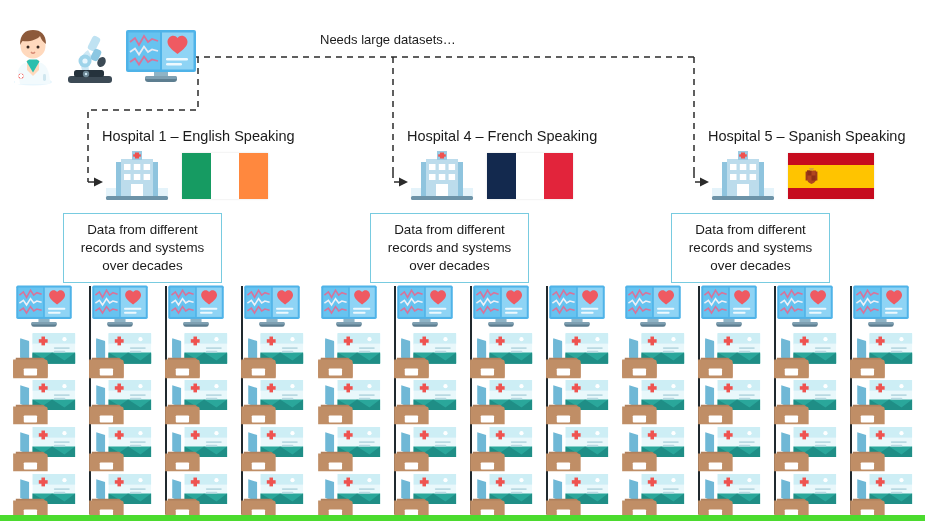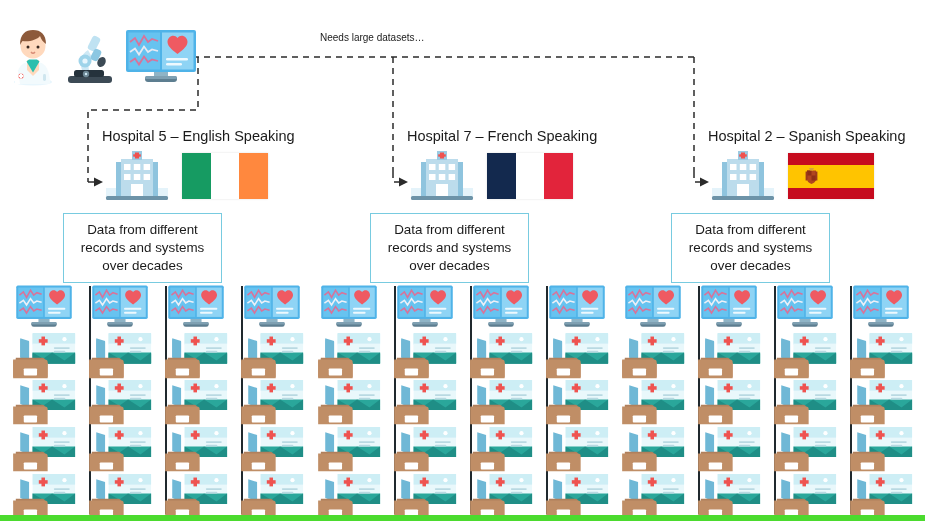--- a/index.html
+++ b/index.html
@@ -48,21 +48,21 @@
     top: 0;
     width: 925px;
     height: 521px;
     pointer-events: none;
   }
 
   .needs-label {
     position: absolute;
     left: 320px;
     top: 32px;
-    font-size: 10px;
+    font-size: 13px;
     color: #1b1b1b;
     white-space: nowrap;
   }
 
   
   .hospital-group {
     position: absolute;
     top: 128px;
   }
   .hospital-title {
@@ -259,21 +259,21 @@
       <path d="M53.5 10 c-3.5 -4.5 -10 -1.5 -10 4 c0 5 7 9.5 10 12 c3 -2.5 10 -7 10 -12 c0 -5.5 -6.5 -8.5 -10 -4 Z" fill="#ef5a62"></path>
       <rect x="42" y="30" width="22" height="2.6" rx="1.3" fill="#ffffff" opacity="0.85"></rect>
       <rect x="42" y="35" width="16" height="2.6" rx="1.3" fill="#ffffff" opacity="0.85"></rect>
       <rect x="30" y="44" width="14" height="4" fill="#8fb4c6"></rect>
       <rect x="21" y="48" width="32" height="6" rx="3" fill="#5d7e90"></rect>
       <rect x="21" y="48" width="32" height="3" rx="1.5" fill="#7fa0b2"></rect>
     </svg>
   </div>
 
   <div class="hospital-group" style="left:88px;">
-    <div class="hospital-title">Hospital 5 – English Speaking</div>
+    <div class="hospital-title">Hospital 1 – English Speaking</div>
     <div class="hospital-icons">
       <svg width="70" height="52" viewBox="0 0 70 52">
         <rect x="4" y="38" width="62" height="10" fill="#e4f3fa"></rect>
         <rect x="14" y="12" width="42" height="34" fill="#8fc4de"></rect>
         <rect x="19" y="9" width="32" height="37" fill="#bcdcec"></rect>
         <rect x="30" y="1" width="10" height="9" fill="#9ccbe3"></rect>
         <rect x="33" y="2.5" width="4" height="6" fill="#ef5350"></rect>
         <rect x="31.2" y="4.3" width="7.6" height="2.4" fill="#ef5350"></rect>
         <g fill="#ffffff">
           <rect x="22" y="14" width="6.5" height="6"></rect>
@@ -289,21 +289,21 @@
       <span class="flag flag-vert">
         <span style="background:#169b62"></span>
         <span style="background:#ffffff"></span>
         <span style="background:#ff883e"></span>
       </span>
     </div>
   </div>
   <div class="data-box" style="left:63px;">Data from different records and systems over decades</div>
 
   <div class="hospital-group" style="left:393px;">
-    <div class="hospital-title">Hospital 7 – French Speaking</div>
+    <div class="hospital-title">Hospital 4 – French Speaking</div>
     <div class="hospital-icons">
       <svg width="70" height="52" viewBox="0 0 70 52">
         <rect x="4" y="38" width="62" height="10" fill="#e4f3fa"></rect>
         <rect x="14" y="12" width="42" height="34" fill="#8fc4de"></rect>
         <rect x="19" y="9" width="32" height="37" fill="#bcdcec"></rect>
         <rect x="30" y="1" width="10" height="9" fill="#9ccbe3"></rect>
         <rect x="33" y="2.5" width="4" height="6" fill="#ef5350"></rect>
         <rect x="31.2" y="4.3" width="7.6" height="2.4" fill="#ef5350"></rect>
         <g fill="#ffffff">
           <rect x="22" y="14" width="6.5" height="6"></rect>
@@ -319,21 +319,21 @@
       <span class="flag flag-vert">
         <span style="background:#13294e"></span>
         <span style="background:#ffffff"></span>
         <span style="background:#e2243b"></span>
       </span>
     </div>
   </div>
   <div class="data-box" style="left:370px;">Data from different records and systems over decades</div>
 
   <div class="hospital-group" style="left:694px;">
-    <div class="hospital-title">Hospital 2 – Spanish Speaking</div>
+    <div class="hospital-title">Hospital 5 – Spanish Speaking</div>
     <div class="hospital-icons">
       <svg width="70" height="52" viewBox="0 0 70 52">
         <rect x="4" y="38" width="62" height="10" fill="#e4f3fa"></rect>
         <rect x="14" y="12" width="42" height="34" fill="#8fc4de"></rect>
         <rect x="19" y="9" width="32" height="37" fill="#bcdcec"></rect>
         <rect x="30" y="1" width="10" height="9" fill="#9ccbe3"></rect>
         <rect x="33" y="2.5" width="4" height="6" fill="#ef5350"></rect>
         <rect x="31.2" y="4.3" width="7.6" height="2.4" fill="#ef5350"></rect>
         <g fill="#ffffff">
           <rect x="22" y="14" width="6.5" height="6"></rect>

